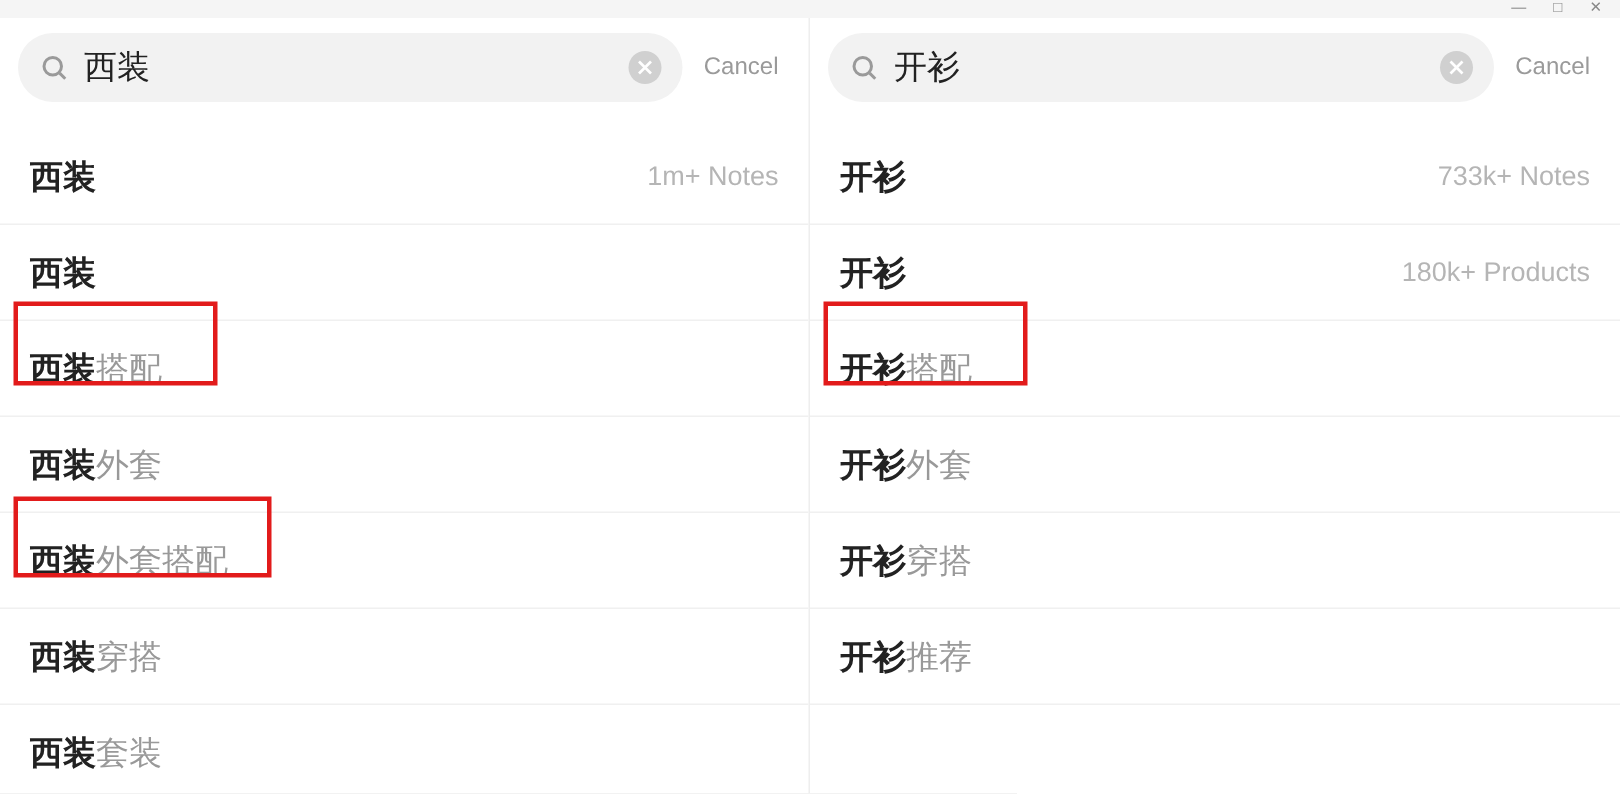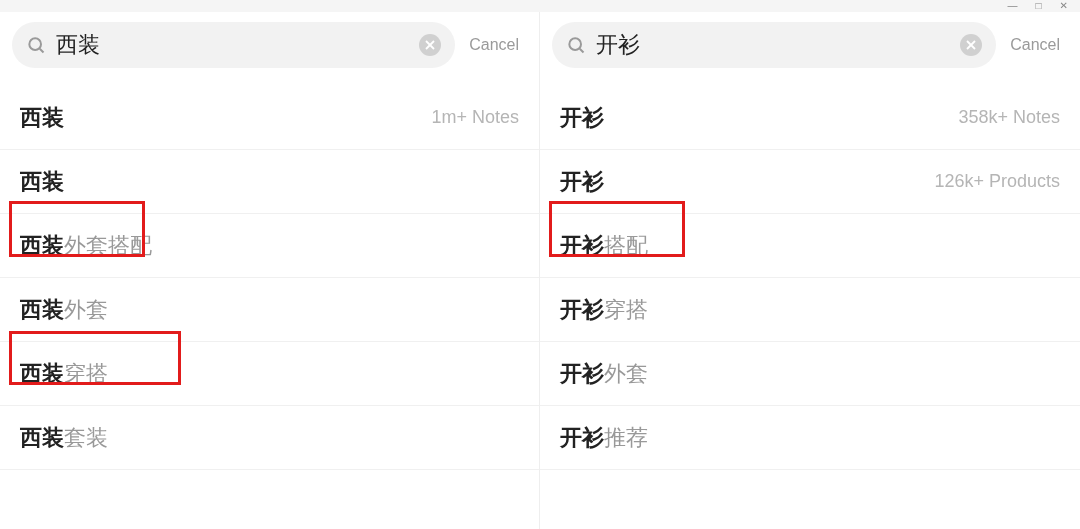--- a/index.html
+++ b/index.html
@@ -142,24 +142,27 @@
     </div>
     <div class="suggestions" id="left-suggestions">
         <div class="sugg-row">
           <span class="sugg-text"><span class="match">西装</span></span>
           <span class="sugg-meta">1m+ Notes</span>
         </div>
         <div class="sugg-row">
           <span class="sugg-text"><span class="match">西装</span></span>
         </div>
         <div class="sugg-row">
+          <span class="sugg-text"><span class="match">西装</span>搭配</span>
+        </div>
+        <div class="sugg-row">
+          <span class="sugg-text"><span class="match">西装</span>外套</span>
+        </div>
+        <div class="sugg-row">
           <span class="sugg-text"><span class="match">西装</span>外套搭配</span>
-        </div>
-        <div class="sugg-row">
-          <span class="sugg-text"><span class="match">西装</span>外套</span>
         </div>
         <div class="sugg-row">
           <span class="sugg-text"><span class="match">西装</span>穿搭</span>
         </div>
         <div class="sugg-row">
           <span class="sugg-text"><span class="match">西装</span>套装</span>
         </div>
       </div>
   </div>
 
@@ -178,34 +181,34 @@
               <line x1="1" y1="1" x2="9" y2="9"></line>
               <line x1="9" y1="1" x2="1" y2="9"></line>
             </svg>
         </span>
       </div>
       <span class="cancel-btn">Cancel</span>
     </div>
     <div class="suggestions" id="right-suggestions">
         <div class="sugg-row">
           <span class="sugg-text"><span class="match">开衫</span></span>
-          <span class="sugg-meta">358k+ Notes</span>
+          <span class="sugg-meta">733k+ Notes</span>
         </div>
         <div class="sugg-row">
           <span class="sugg-text"><span class="match">开衫</span></span>
-          <span class="sugg-meta">126k+ Products</span>
+          <span class="sugg-meta">180k+ Products</span>
         </div>
         <div class="sugg-row">
           <span class="sugg-text"><span class="match">开衫</span>搭配</span>
         </div>
         <div class="sugg-row">
+          <span class="sugg-text"><span class="match">开衫</span>外套</span>
+        </div>
+        <div class="sugg-row">
           <span class="sugg-text"><span class="match">开衫</span>穿搭</span>
-        </div>
-        <div class="sugg-row">
-          <span class="sugg-text"><span class="match">开衫</span>外套</span>
         </div>
         <div class="sugg-row">
           <span class="sugg-text"><span class="match">开衫</span>推荐</span>
         </div>
       </div>
   </div>
 </div>
 
 <div class="hl-box" style="top: 201px; left: 9px; width: 136px; height: 56px;"></div>
 <div class="hl-box" style="top: 331px; left: 9px; width: 172px; height: 54px;"></div>

